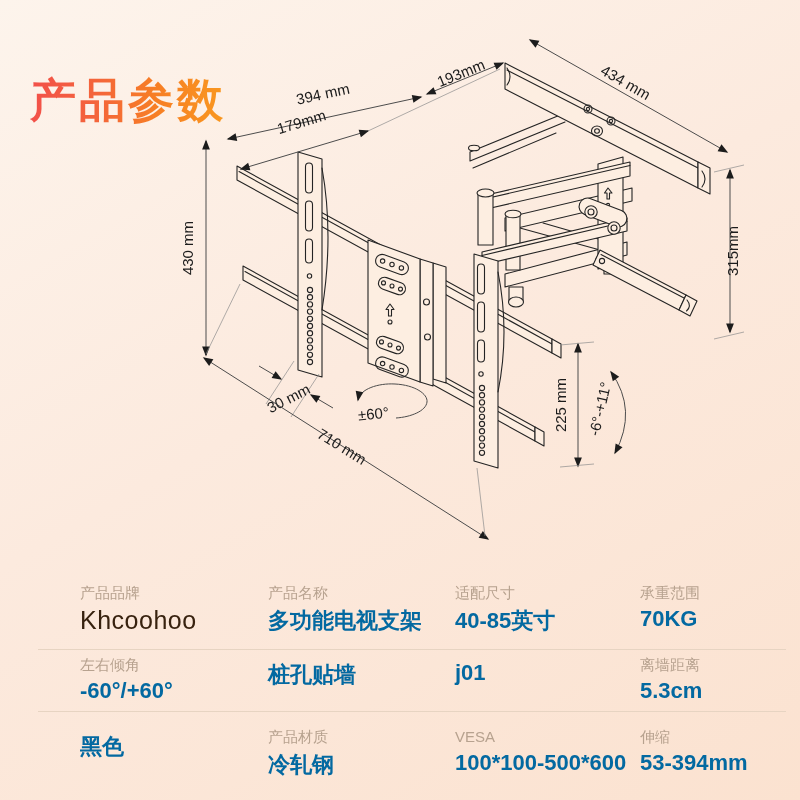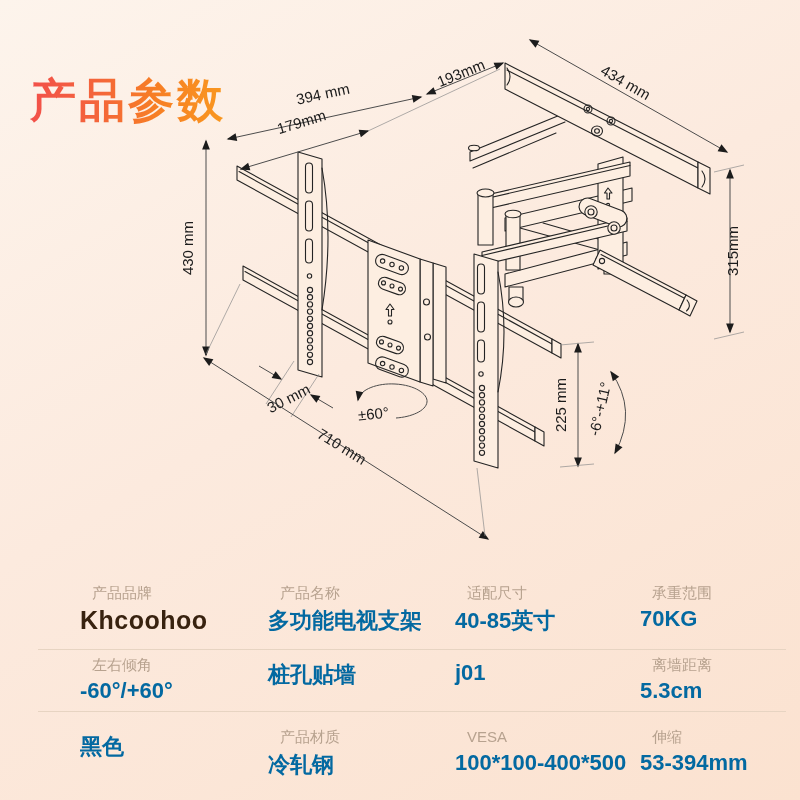--- a/index.html
+++ b/index.html
@@ -15,23 +15,23 @@
     -webkit-background-clip:text;background-clip:text;color:transparent;margin-top:48px;
   }
   svg{position:absolute;left:0;top:0;font-family:"Liberation Sans",sans-serif;}
   .part{stroke:#242424;stroke-width:1.1;fill:none;stroke-linejoin:round;stroke-linecap:round;}
   .partf{stroke:#242424;stroke-width:1.1;fill:#fdeee1;stroke-linejoin:round;}
   .dim{stroke:#4c4c4c;stroke-width:1;fill:none;}
   .thin{stroke:#8d8d8d;stroke-width:0.7;fill:none;}
   .dimtext{font-size:15px;fill:#1c1c1c;}
   .spec .sep{position:absolute;left:38px;width:748px;height:1px;background:#e7d4c2;}
   .cell{position:absolute;width:185px;}
-  .lab{font-size:15px;color:#b7a28f;line-height:18px;margin-left:12px;}
+  .lab{font-size:15px;color:#b7a28f;line-height:18px;}
   .val{font-size:22px;font-weight:bold;color:#0369a1;margin-top:4px;white-space:nowrap;}
-  .logo{font-size:25px;font-weight:700;color:#38220f;letter-spacing:0.5px;}
+  .logo{font-size:25px;font-weight:400;color:#38220f;letter-spacing:0.5px;}
 </style>
 </head>
 <body>
 
 <div class="title">产品参数</div>
 
 <svg width="800" height="800" viewBox="0 0 800 800">
   <defs>
     <marker id="ah" viewBox="0 0 10 9" refX="8.6" refY="4.5" markerWidth="11" markerHeight="9" orient="auto-start-reverse">
       <path d="M0,0.6 L10,4.5 L0,8.4 Z" fill="#1c1c1c"></path>
@@ -241,19 +241,19 @@
 
   <div class="cell" style="left:80px;top:728px">
     <div class="val">黑色</div>
   </div>
   <div class="cell" style="left:268px;top:728px">
     <div class="lab">产品材质</div>
     <div class="val">冷轧钢</div>
   </div>
   <div class="cell" style="left:455px;top:728px">
     <div class="lab">VESA</div>
-    <div class="val">100*100-400*500</div>
+    <div class="val">100*100-500*600</div>
   </div>
   <div class="cell" style="left:640px;top:728px">
     <div class="lab">伸缩</div>
     <div class="val">53-394mm</div>
   </div>
 </div>
 
 </body></html>

